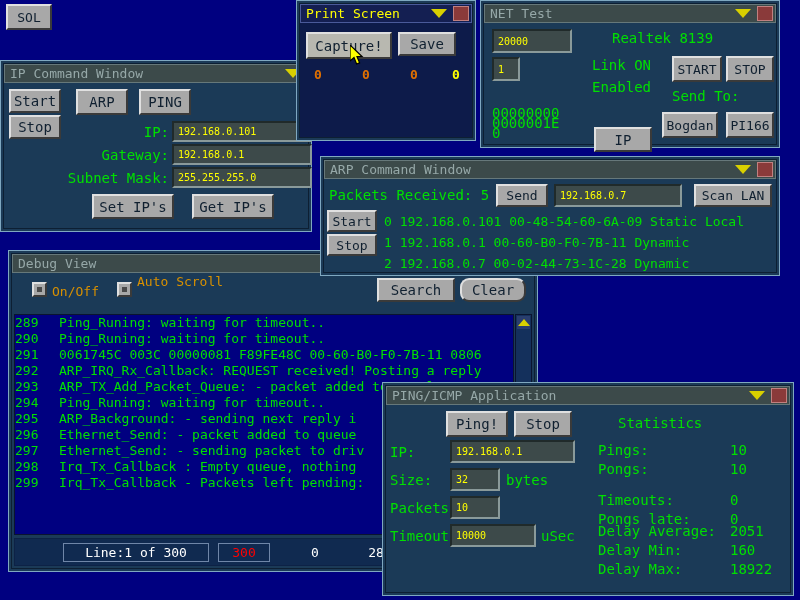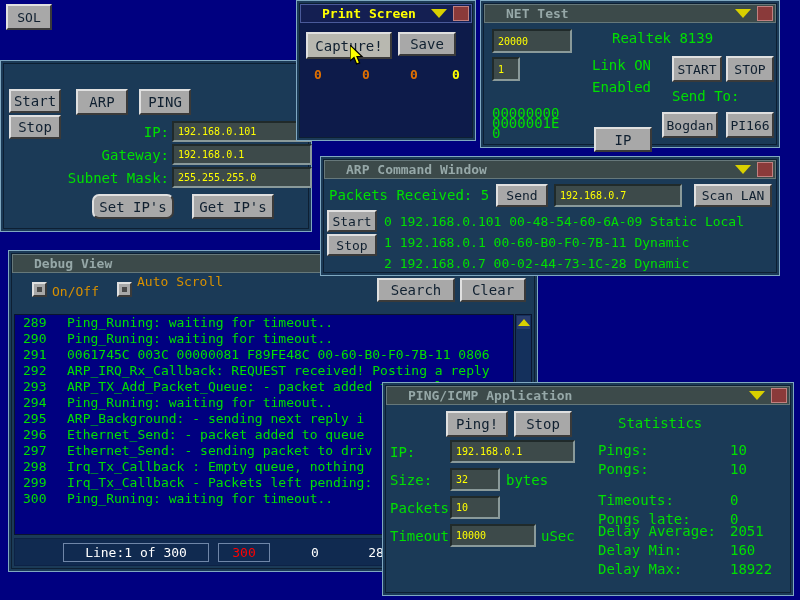--- a/index.html
+++ b/index.html
@@ -11,22 +11,22 @@
     -webkit-font-smoothing:none;
   }
   .win{position:absolute;background:#1b3a57;border:1px solid #7fa8c0;box-sizing:border-box;}
   .win-inner{position:absolute;inset:2px;border:1px solid #0d1f33;box-sizing:border-box;background:#1b3a57;}
   .titlebar{
     position:absolute;left:3px;right:3px;top:3px;height:19px;
     background:#3c4a4a;border:1px solid #66787a;box-sizing:border-box;
     display:flex;align-items:center;
   }
   .titlebar .tt{
-    color:#96a8a8;font-size:13px;padding-left:21px;letter-spacing:0px;
-    white-space:nowrap;overflow:hidden;flex:1;line-height:17px;font-weight:bold;
+    color:#96a8a8;font-size:13px;padding-left:5px;letter-spacing:0px;
+    white-space:nowrap;overflow:hidden;flex:1;line-height:17px;
   }
   .tri{width:0;height:0;border-left:8px solid transparent;border-right:8px solid transparent;
        border-top:9px solid #d8d000;margin-right:6px;flex:0 0 auto;}
   .closebox{width:16px;height:15px;background:#8a3a3a;border:1px solid #c08080;
        box-sizing:border-box;margin-right:2px;flex:0 0 auto;}
   .body{position:absolute;left:3px;right:3px;top:23px;bottom:3px;}
 
   .btn{
     background:#a8a8a8;border-top:2px solid #e0e0e0;border-left:2px solid #e0e0e0;
     border-right:2px solid #3a3a3a;border-bottom:2px solid #3a3a3a;
@@ -57,21 +57,21 @@
   
   #arpwin{left:320px;top:156px;width:460px;height:120px;}
   
   #dbgwin{left:8px;top:250px;width:530px;height:322px;}
   
   #pingwin{left:382px;top:382px;width:412px;height:214px;}
 
   .logarea{position:absolute;left:2px;right:20px;top:40px;bottom:33px;background:#000080;
     border:1px solid #0a1430;box-sizing:border-box;overflow:hidden;}
   .logline{color:#00e000;font-size:13px;line-height:16px;white-space:pre;height:16px;}
-  .logline .num{display:inline-block;width:44px;padding-left:8px;}
+  .logline .num{display:inline-block;width:44px;padding-left:0;}
   .sbar{position:absolute;right:2px;top:40px;bottom:33px;width:17px;background:#14305c;
         border:1px solid #0a1430;box-sizing:border-box;}
   .sbtn{position:absolute;left:1px;right:1px;top:1px;height:13px;background:#2a3e6e;
         display:flex;align-items:center;justify-content:center;}
   .sarrow{width:0;height:0;border-left:6px solid transparent;border-right:6px solid transparent;
           border-bottom:7px solid #d8d000;}
   .statusbar{position:absolute;left:2px;right:2px;bottom:2px;height:28px;
      border:1px solid #0d2246;box-sizing:border-box;background:#102a50;}
   .statusbox{position:absolute;top:4px;height:19px;border:1px solid #6f86a8;box-sizing:border-box;
      display:flex;align-items:center;justify-content:center;color:#ffffff;font-size:13px;}
@@ -97,72 +97,75 @@
   <div class="body">
     <div class="chk" style="left:20px;top:8px;">
         <i></i>
       </div>
     <div class="chklbl" style="left:40px;top:10px;">On/Off</div>
     <div class="chk" style="left:105px;top:8px;">
         <i></i>
       </div>
     <div class="chklbl" style="left:125px;top:0;">Auto Scroll</div>
     <div class="btn" style="left:365px;top:4px;width:78px;height:24px;">Search</div>
-    <div class="btn" style="left:448px;top:4px;width:66px;height:24px;">Clear</div>
+    <div class="btn" style="left:448px;top:4px;width:66px;height:24px;border-radius:9px;">Clear</div>
 
     <div class="logarea">
       <div id="loglines">
           <div class="logline"><span class="num">289</span><span>Ping_Runing: waiting for timeout..</span></div>
           <div class="logline"><span class="num">290</span><span>Ping_Runing: waiting for timeout..</span></div>
           <div class="logline"><span class="num">291</span><span>0061745C 003C 00000081 F89FE48C 00-60-B0-F0-7B-11 0806</span></div>
           <div class="logline"><span class="num">292</span><span>ARP_IRQ_Rx_Callback: REQUEST received! Posting a reply</span></div>
           <div class="logline"><span class="num">293</span><span>ARP_TX_Add_Packet_Queue: - packet added to on slot: 04</span></div>
           <div class="logline"><span class="num">294</span><span>Ping_Runing: waiting for timeout..</span></div>
           <div class="logline"><span class="num">295</span><span>ARP_Background: - sending next reply i</span></div>
           <div class="logline"><span class="num">296</span><span>Ethernet_Send: - packet added to queue</span></div>
           <div class="logline"><span class="num">297</span><span>Ethernet_Send: - sending packet to driv</span></div>
           <div class="logline"><span class="num">298</span><span>Irq_Tx_Callback : Empty queue, nothing</span></div>
           <div class="logline"><span class="num">299</span><span>Irq_Tx_Callback - Packets left pending:</span></div>
-          <div class="logline"><span class="num">300</span><span>Ping_Runing: waiting for timeout..</span></div>
         </div>
     </div>
 
     <div class="sbar">
       <div class="sbtn">
           <span class="sarrow"></span>
         </div>
     </div>
 
     <div class="statusbar">
       <div class="statusbox" style="left:48px;width:146px;">Line:1 of 300</div>
       <div class="statusbox" style="left:203px;width:52px;color:#ff0000;">300</div>
       <div class="statusbox" style="left:280px;width:40px;border:none;">0</div>
       <div class="statusbox" style="left:340px;width:50px;border:none;">288</div>
     </div>
   </div>
 </div>
 
 <div class="win" id="ipwin">
   <div class="win-inner"></div>
+  <div class="titlebar">
+    <div class="tt">IP Command Window</div>
+    <div class="tri"></div>
+  </div>
   <div class="body">
     <div class="btn" style="left:5px;top:5px;width:52px;height:24px;">Start</div>
     <div class="btn" style="left:5px;top:31px;width:52px;height:24px;">Stop</div>
     <div class="btn" style="left:72px;top:5px;width:52px;height:26px;">ARP</div>
     <div class="btn" style="left:135px;top:5px;width:52px;height:26px;">PING</div>
 
     <div class="lbl r" style="left:30px;top:41px;width:135px;">IP:</div>
     <div class="field" style="left:168px;top:37px;width:140px;height:21px;">192.168.0.101</div>
 
     <div class="lbl r" style="left:30px;top:64px;width:135px;">Gateway:</div>
     <div class="field" style="left:168px;top:60px;width:140px;height:21px;">192.168.0.1</div>
 
     <div class="lbl r" style="left:30px;top:87px;width:135px;">Subnet Mask:</div>
     <div class="field" style="left:168px;top:83px;width:140px;height:21px;">255.255.255.0</div>
 
-    <div class="btn" style="left:88px;top:110px;width:82px;height:25px;border-radius:7px;">Set IP's</div>
+    <div class="btn" style="left:88px;top:110px;width:82px;height:25px;">Set IP's</div>
     <div class="btn" style="left:188px;top:110px;width:82px;height:25px;">Get IP's</div>
   </div>
 </div>
 
 <div class="win" id="arpwin">
   <div class="win-inner"></div>
   <div class="titlebar">
     <div class="tt">ARP Command Window</div>
     <div class="tri"></div>
     <div class="closebox"></div>

